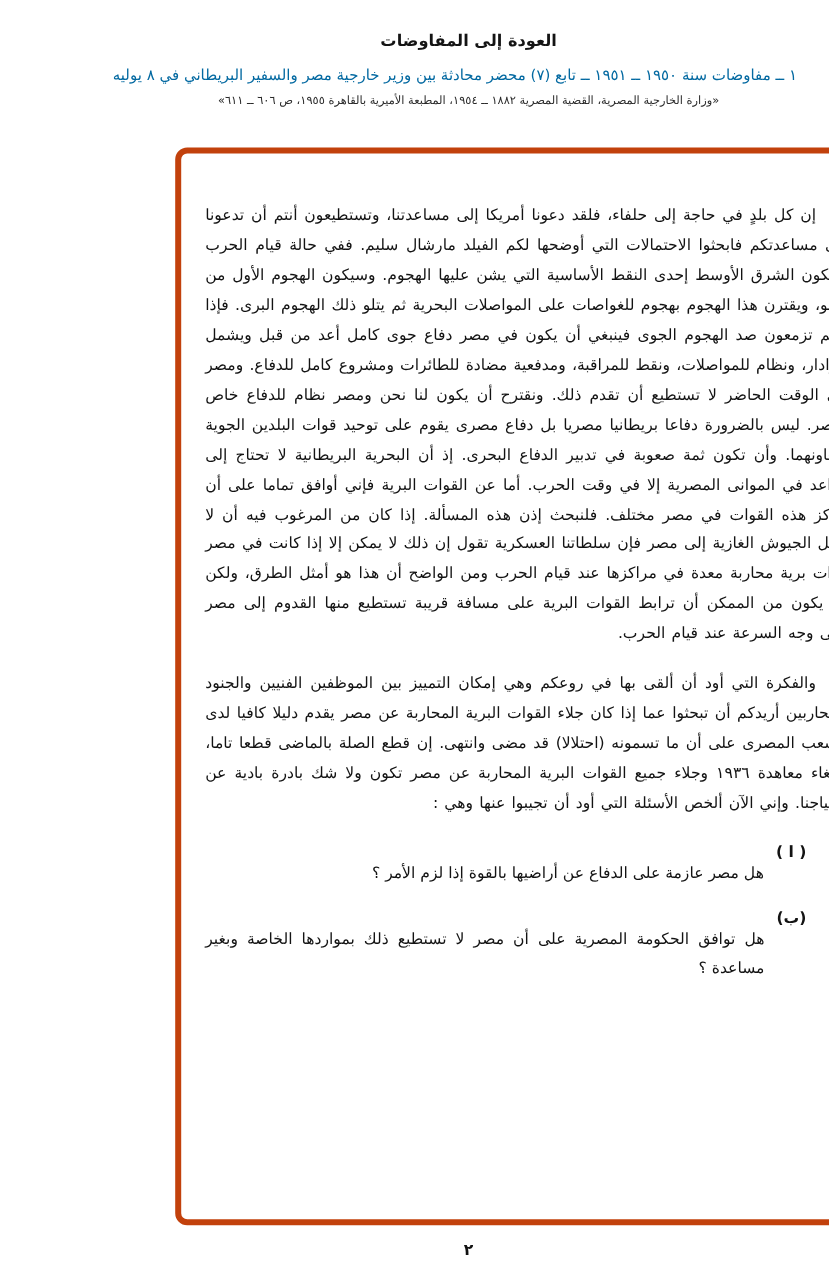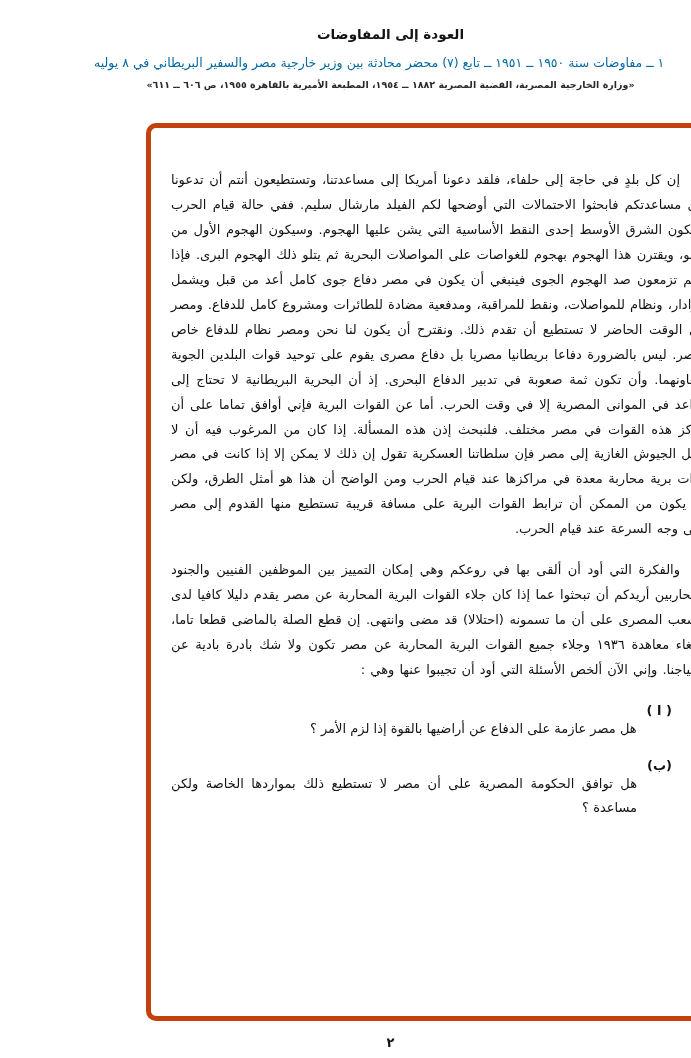--- a/index.html
+++ b/index.html
@@ -32,21 +32,21 @@
   .doc-subtitle {
     font-size: 12.5px;
     font-weight: normal;
     color: #0369a1;
     margin: 0 4px 9px 4px;
     white-space: nowrap;
     text-align: left;
   }
   .doc-citation {
     font-size: 9.5px;
-    font-weight: bold;
+    font-weight: normal;
     color: #2a2a2a;
     margin: 0 0 6px 0;
   }
   .scan-frame {
     position: absolute;
     left: 56px;
     top: 123px;
     width: 589px;
     height: 898px;
     border: 5px solid #c2410c;
@@ -114,21 +114,21 @@
 
       <p>والفكرة التي أود أن ألقى بها في روعكم وهي إمكان التمييز بين الموظفين الفنيين والجنود المحاربين أريدكم أن تبحثوا عما إذا كان جلاء القوات البرية المحاربة عن مصر يقدم دليلا كافيا لدى الشعب المصرى على أن ما تسمونه (احتلالا) قد مضى وانتهى. إن قطع الصلة بالماضى قطعا تاما، وإلغاء معاهدة ١٩٣٦ وجلاء جميع القوات البرية المحاربة عن مصر تكون ولا شك بادرة بادية عن احتياجنا. وإني الآن ألخص الأسئلة التي أود أن تجيبوا عنها وهي :</p>
 
       <div class="questions">
         <div class="question">
           <span class="q-label">( ا )</span>
           <span class="q-text">هل مصر عازمة على الدفاع عن أراضيها بالقوة إذا لزم الأمر ؟</span>
         </div>
         <div class="question">
           <span class="q-label">(ب)</span>
-          <span class="q-text">هل توافق الحكومة المصرية على أن مصر لا تستطيع ذلك بمواردها الخاصة ولكن مساعدة ؟</span>
+          <span class="q-text">هل توافق الحكومة المصرية على أن مصر لا تستطيع ذلك بمواردها الخاصة وبغير مساعدة ؟</span>
         </div>
       </div>
 
     </div>
   </div>
 
   <div class="page-number">٢</div>
 
 </div>
 

